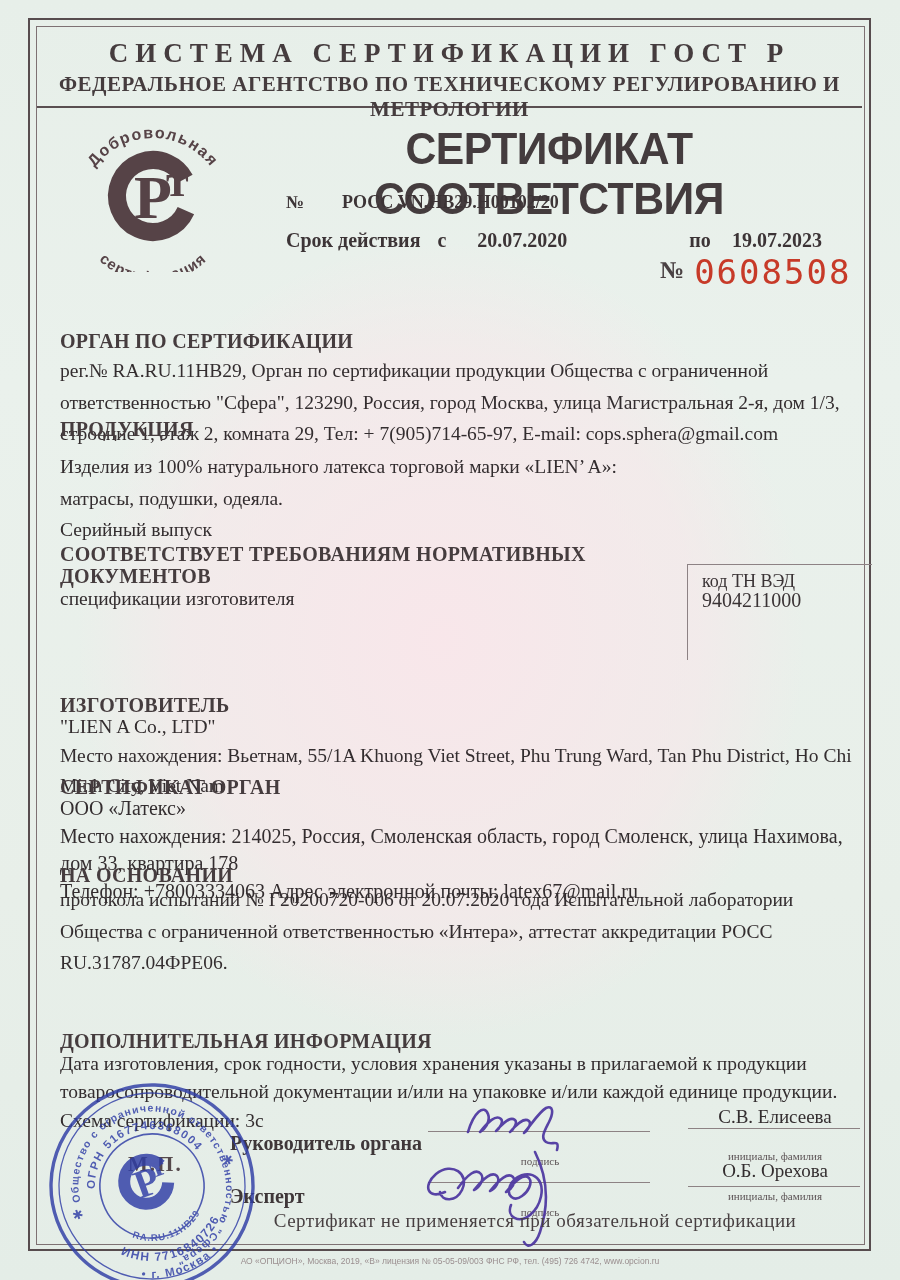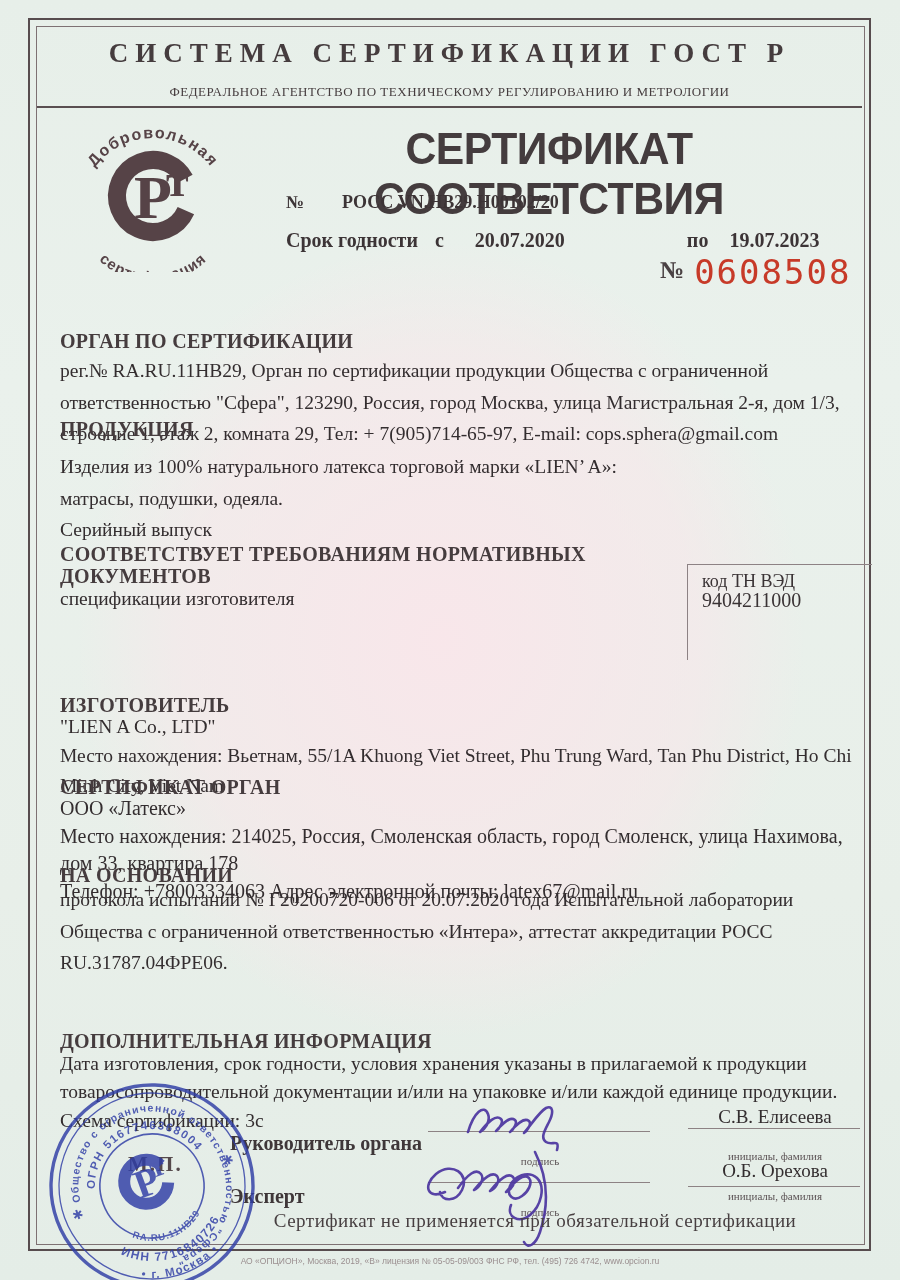--- a/index.html
+++ b/index.html
@@ -7,21 +7,21 @@
   #stage{position:relative;width:900px;height:1280px;overflow:hidden;
     background:
       radial-gradient(ellipse 52% 40% at 49% 50%, rgba(249,230,234,.95) 0%, rgba(249,230,234,.55) 55%, rgba(249,230,234,0) 78%),
       linear-gradient(180deg,#e7efe9 0%,#eaf1ec 30%,#e8efe9 70%,#e4ede7 100%);}
   .abs{position:absolute;}
   
   #frame-outer{left:28px;top:18px;width:839px;height:1229px;border:2.5px solid #574c4e;}
   #frame-inner{left:36px;top:26px;width:827px;height:1217px;border:1px solid #7e7173;}
   #header-box{left:37px;top:27px;width:825px;height:79px;border-bottom:2px solid #5a4f51;text-align:center;color:#453c3e;}
   #header-line1{margin-top:11px;font-size:27px;font-weight:bold;letter-spacing:7px;}
-  #header-line2{margin-top:15px;font-size:13px;font-weight:normal;letter-spacing:.5px;}
+  #header-line2{margin-top:3px;font-size:21px;font-weight:bold;letter-spacing:.5px;}
   
   #main-title{left:233px;top:124px;width:632px;text-align:center;font-family:"Liberation Sans",sans-serif;
     font-weight:bold;font-size:44px;color:#443c3e;letter-spacing:-.5px;transform:scaleX(.97);transform-origin:center;}
   
   .serifbold{font-weight:bold;color:#3c3436;}
   #cert-number-row{left:286px;top:192px;font-size:18px;}
   #cert-number-row .no{margin-right:38px;}
   #validity-row{left:286px;top:229px;font-size:20px;}
   #blank-number-row{left:660px;top:252px;}
   #blank-no-sign{font-size:24px;color:#4a4143;font-weight:bold;vertical-align:6px;margin-right:10px;}
@@ -77,21 +77,21 @@
     <text x="108" y="84" font-size="46" font-weight="bold" font-family="Liberation Serif, serif" fill="#564347">т</text>
   </svg>
 
   <div class="abs" id="main-title">СЕРТИФИКАТ СООТВЕТСТВИЯ</div>
 
   <div class="abs serifbold" id="cert-number-row">
     <span class="no">№</span><span>РОСС VN.HB29.H00102/20</span>
   </div>
 
   <div class="abs serifbold" id="validity-row">
-    <span>Срок годности</span>
+    <span>Срок действия</span>
     <span style="margin-left:12px">с</span>
     <span style="margin-left:26px">20.07.2020</span>
     <span style="margin-left:117px">по</span>
     <span style="margin-left:16px">19.07.2023</span>
   </div>
 
   <div class="abs" id="blank-number-row">
     <span id="blank-no-sign">№</span><span id="blank-number">0608508</span>
   </div>
 

